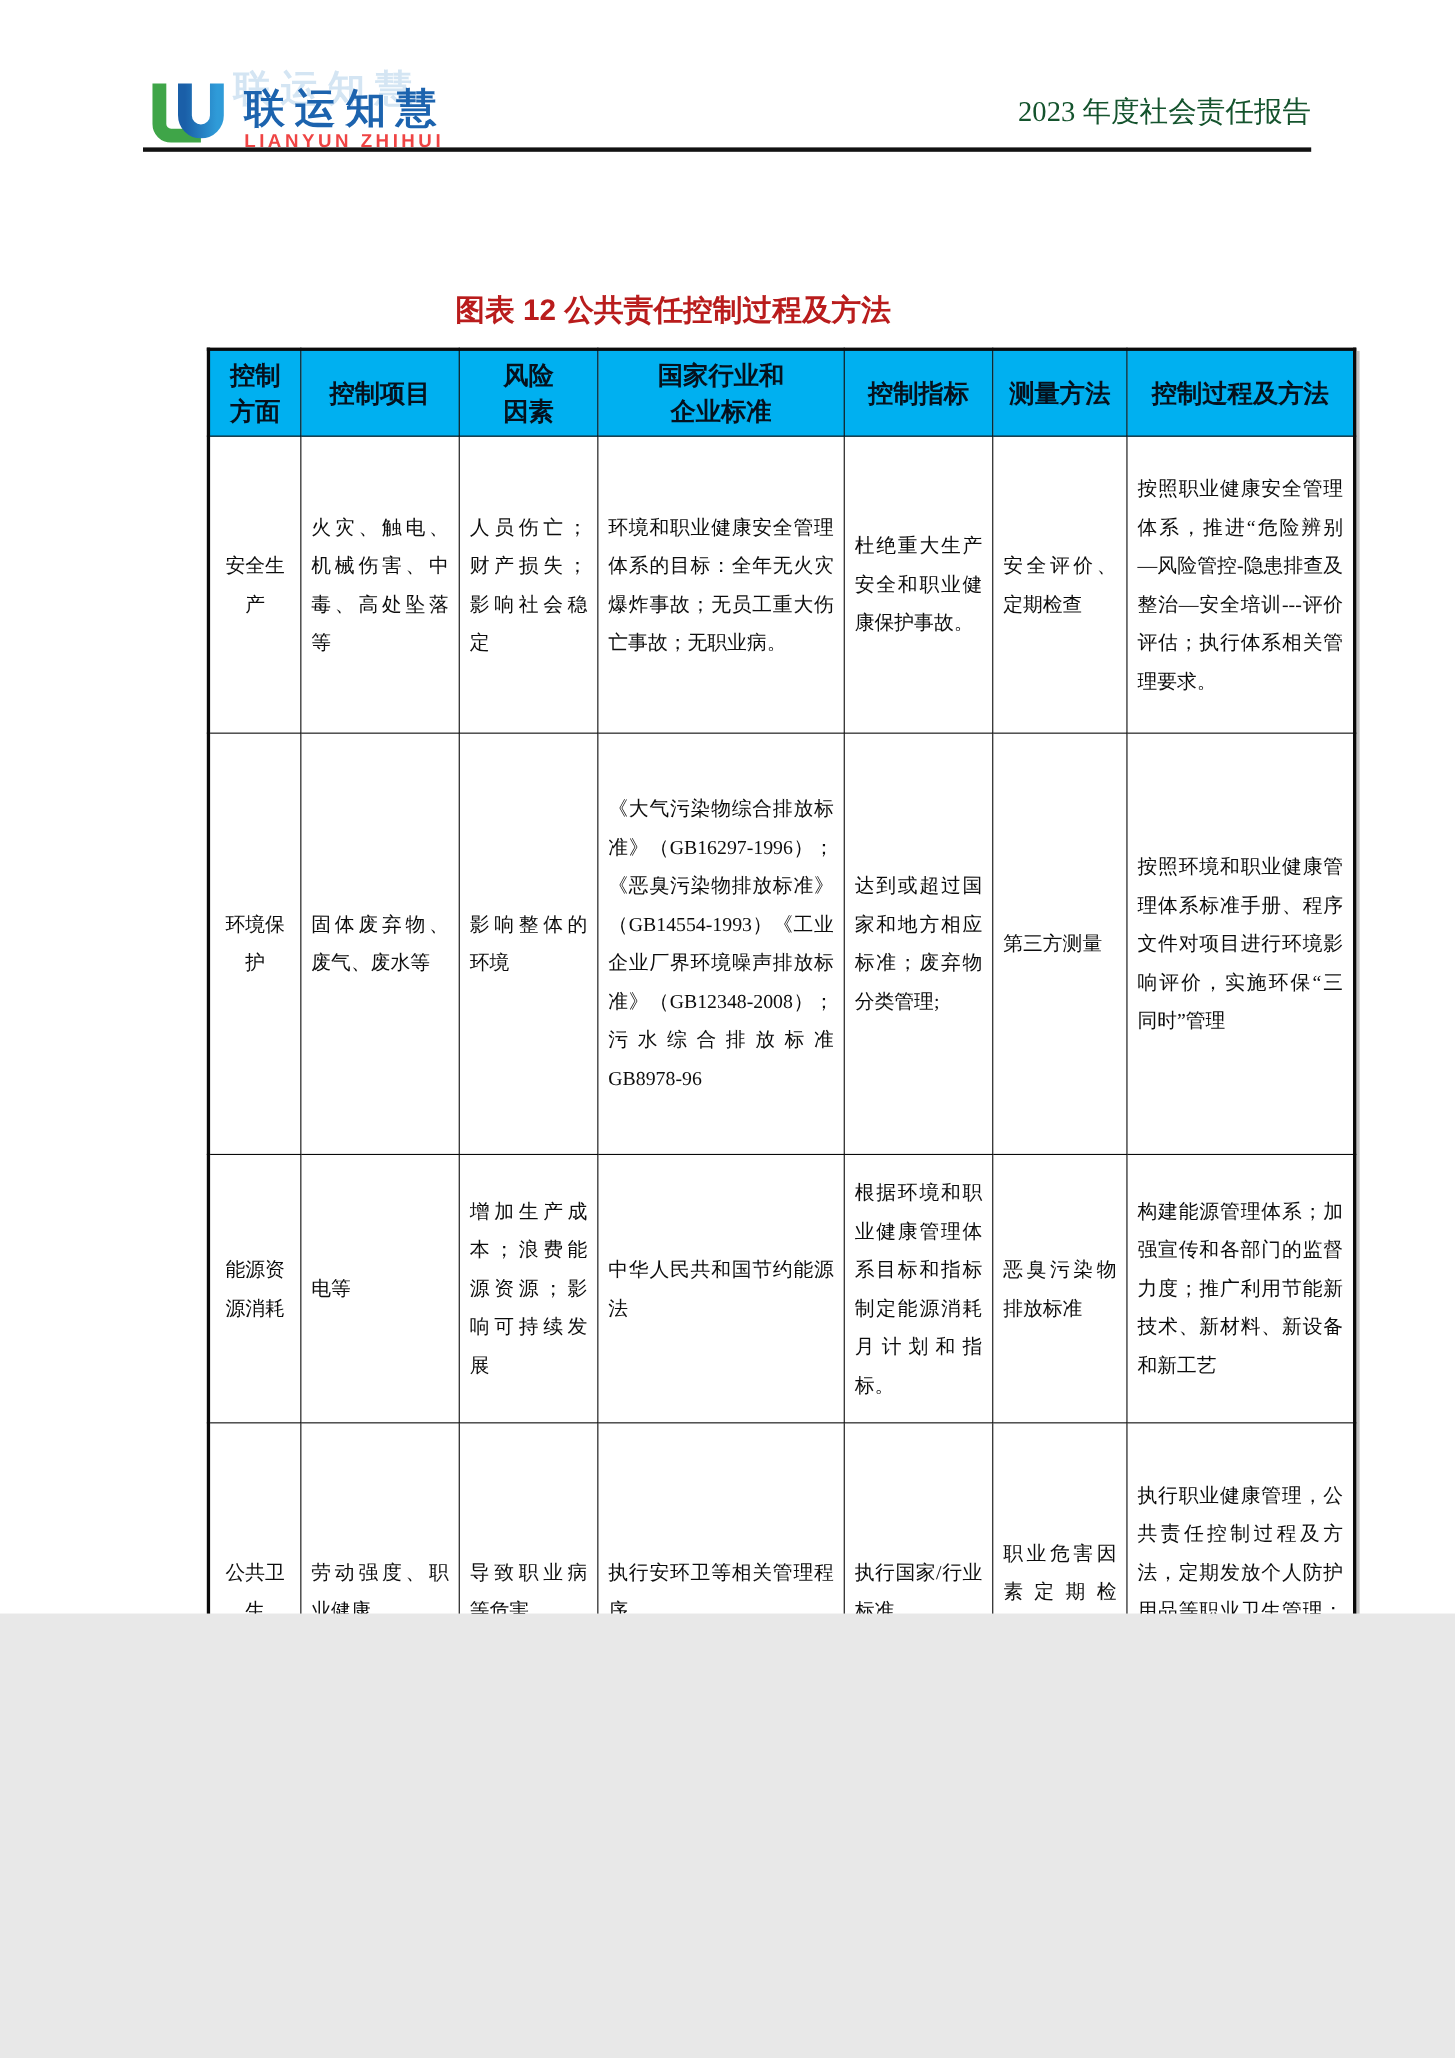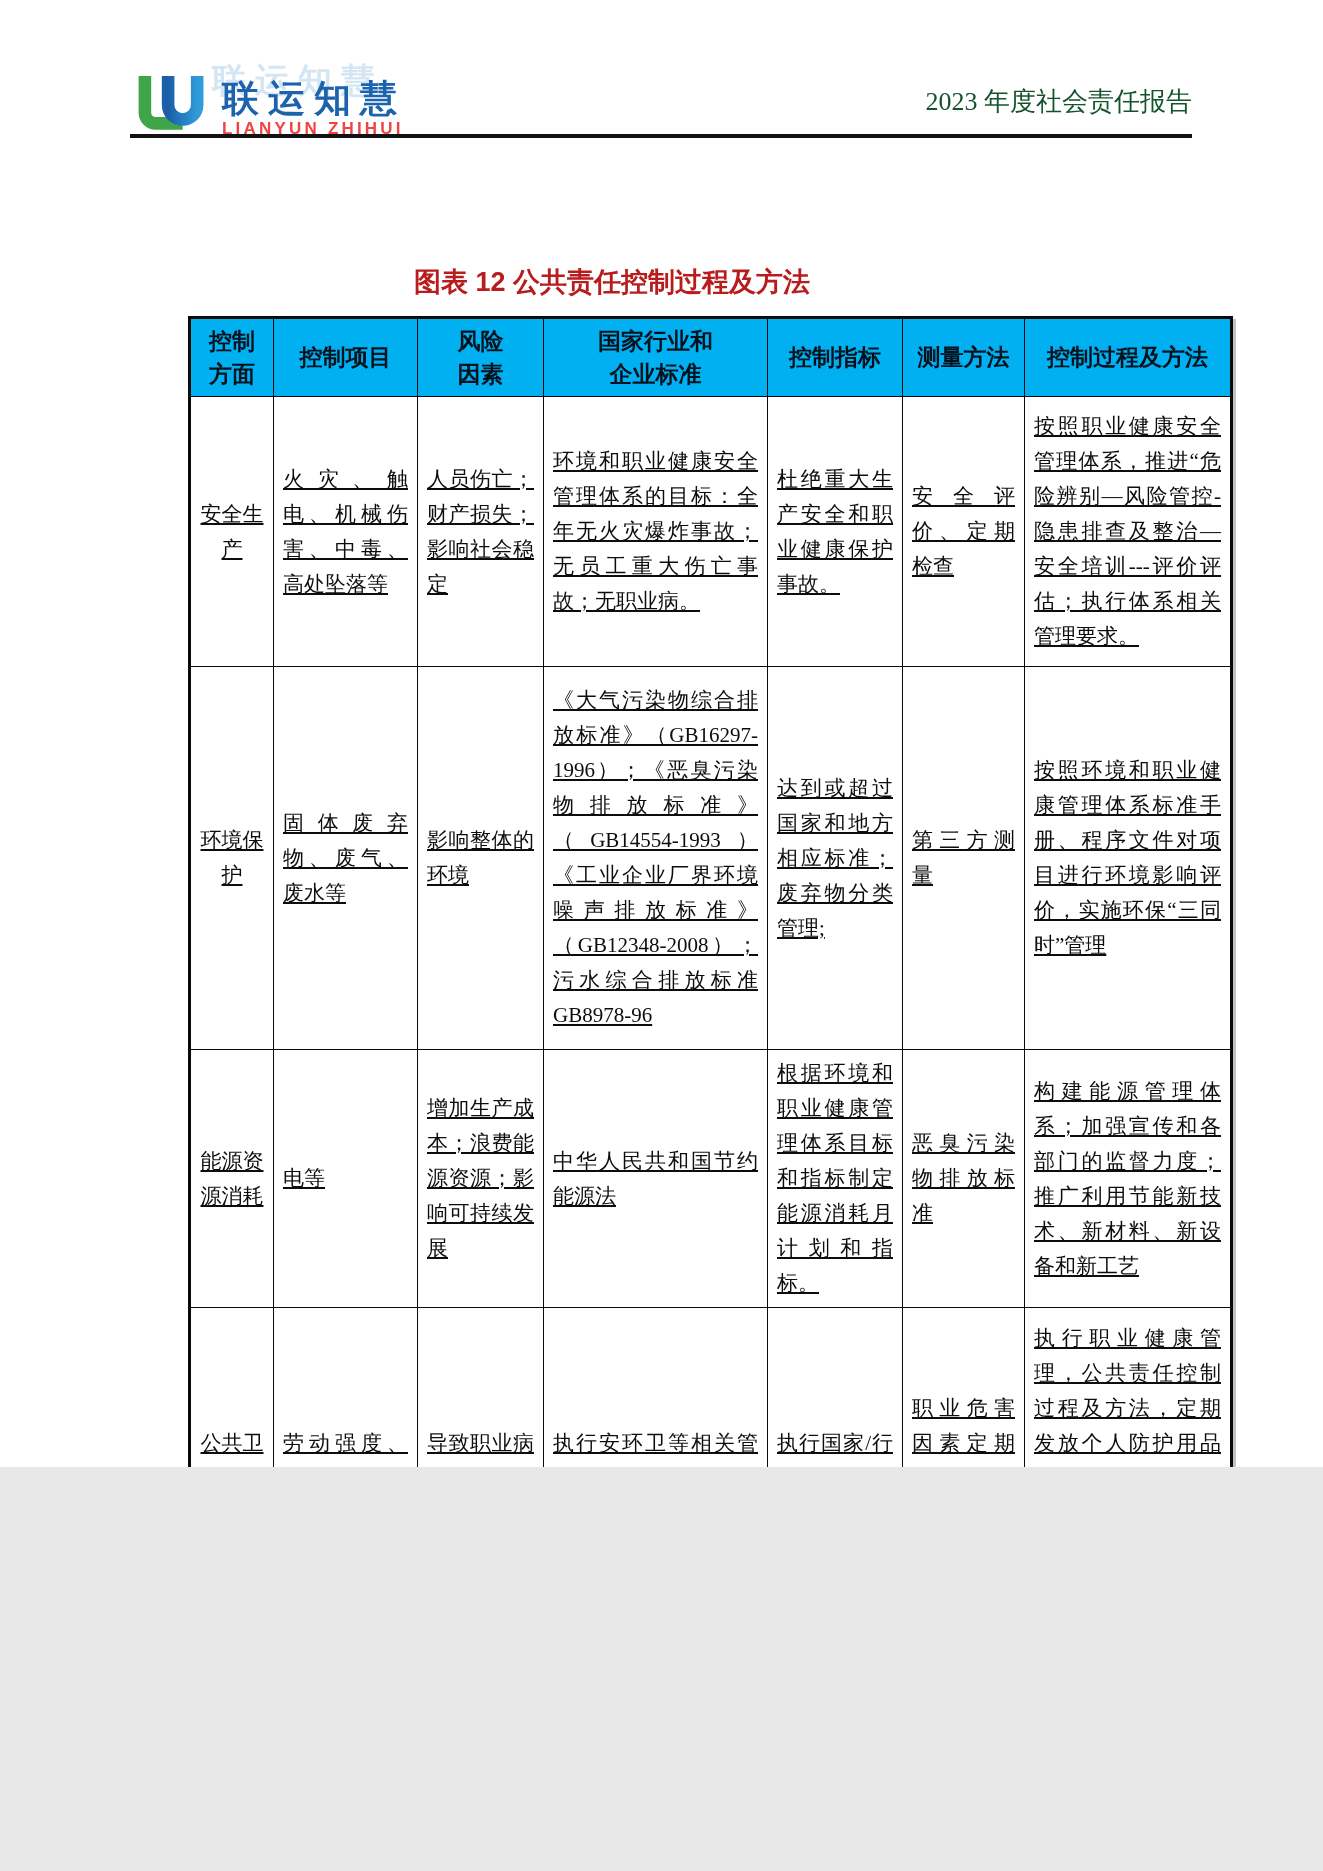--- a/index.html
+++ b/index.html
@@ -72,26 +72,25 @@
   table.resp th {
     background:#00b0f0;
     font-family:"Liberation Sans","DejaVu Sans",sans-serif;
     font-weight:700; font-size:23px; line-height:33px;
     color:#05111d;
     text-align:center; vertical-align:middle;
     white-space:pre-line;
     padding:4px 2px;
   }
   table.resp td {
-    font-size:21px; line-height:35px;
+    font-size:18px; line-height:35px;
     vertical-align:middle; text-align:justify;
     padding:6px 9px;
     color:#0d0d0d;
     word-break:break-word;
-    text-decoration:underline;
   }
   table.resp td.first { text-align:center; }
   
   .page-number {
     position:absolute; left:0; top:1740px; width:100%;
     text-align:center; font-size:22px; color:#10131c;margin-top:40px;
   }
 </style>
 </head>
 <body>

